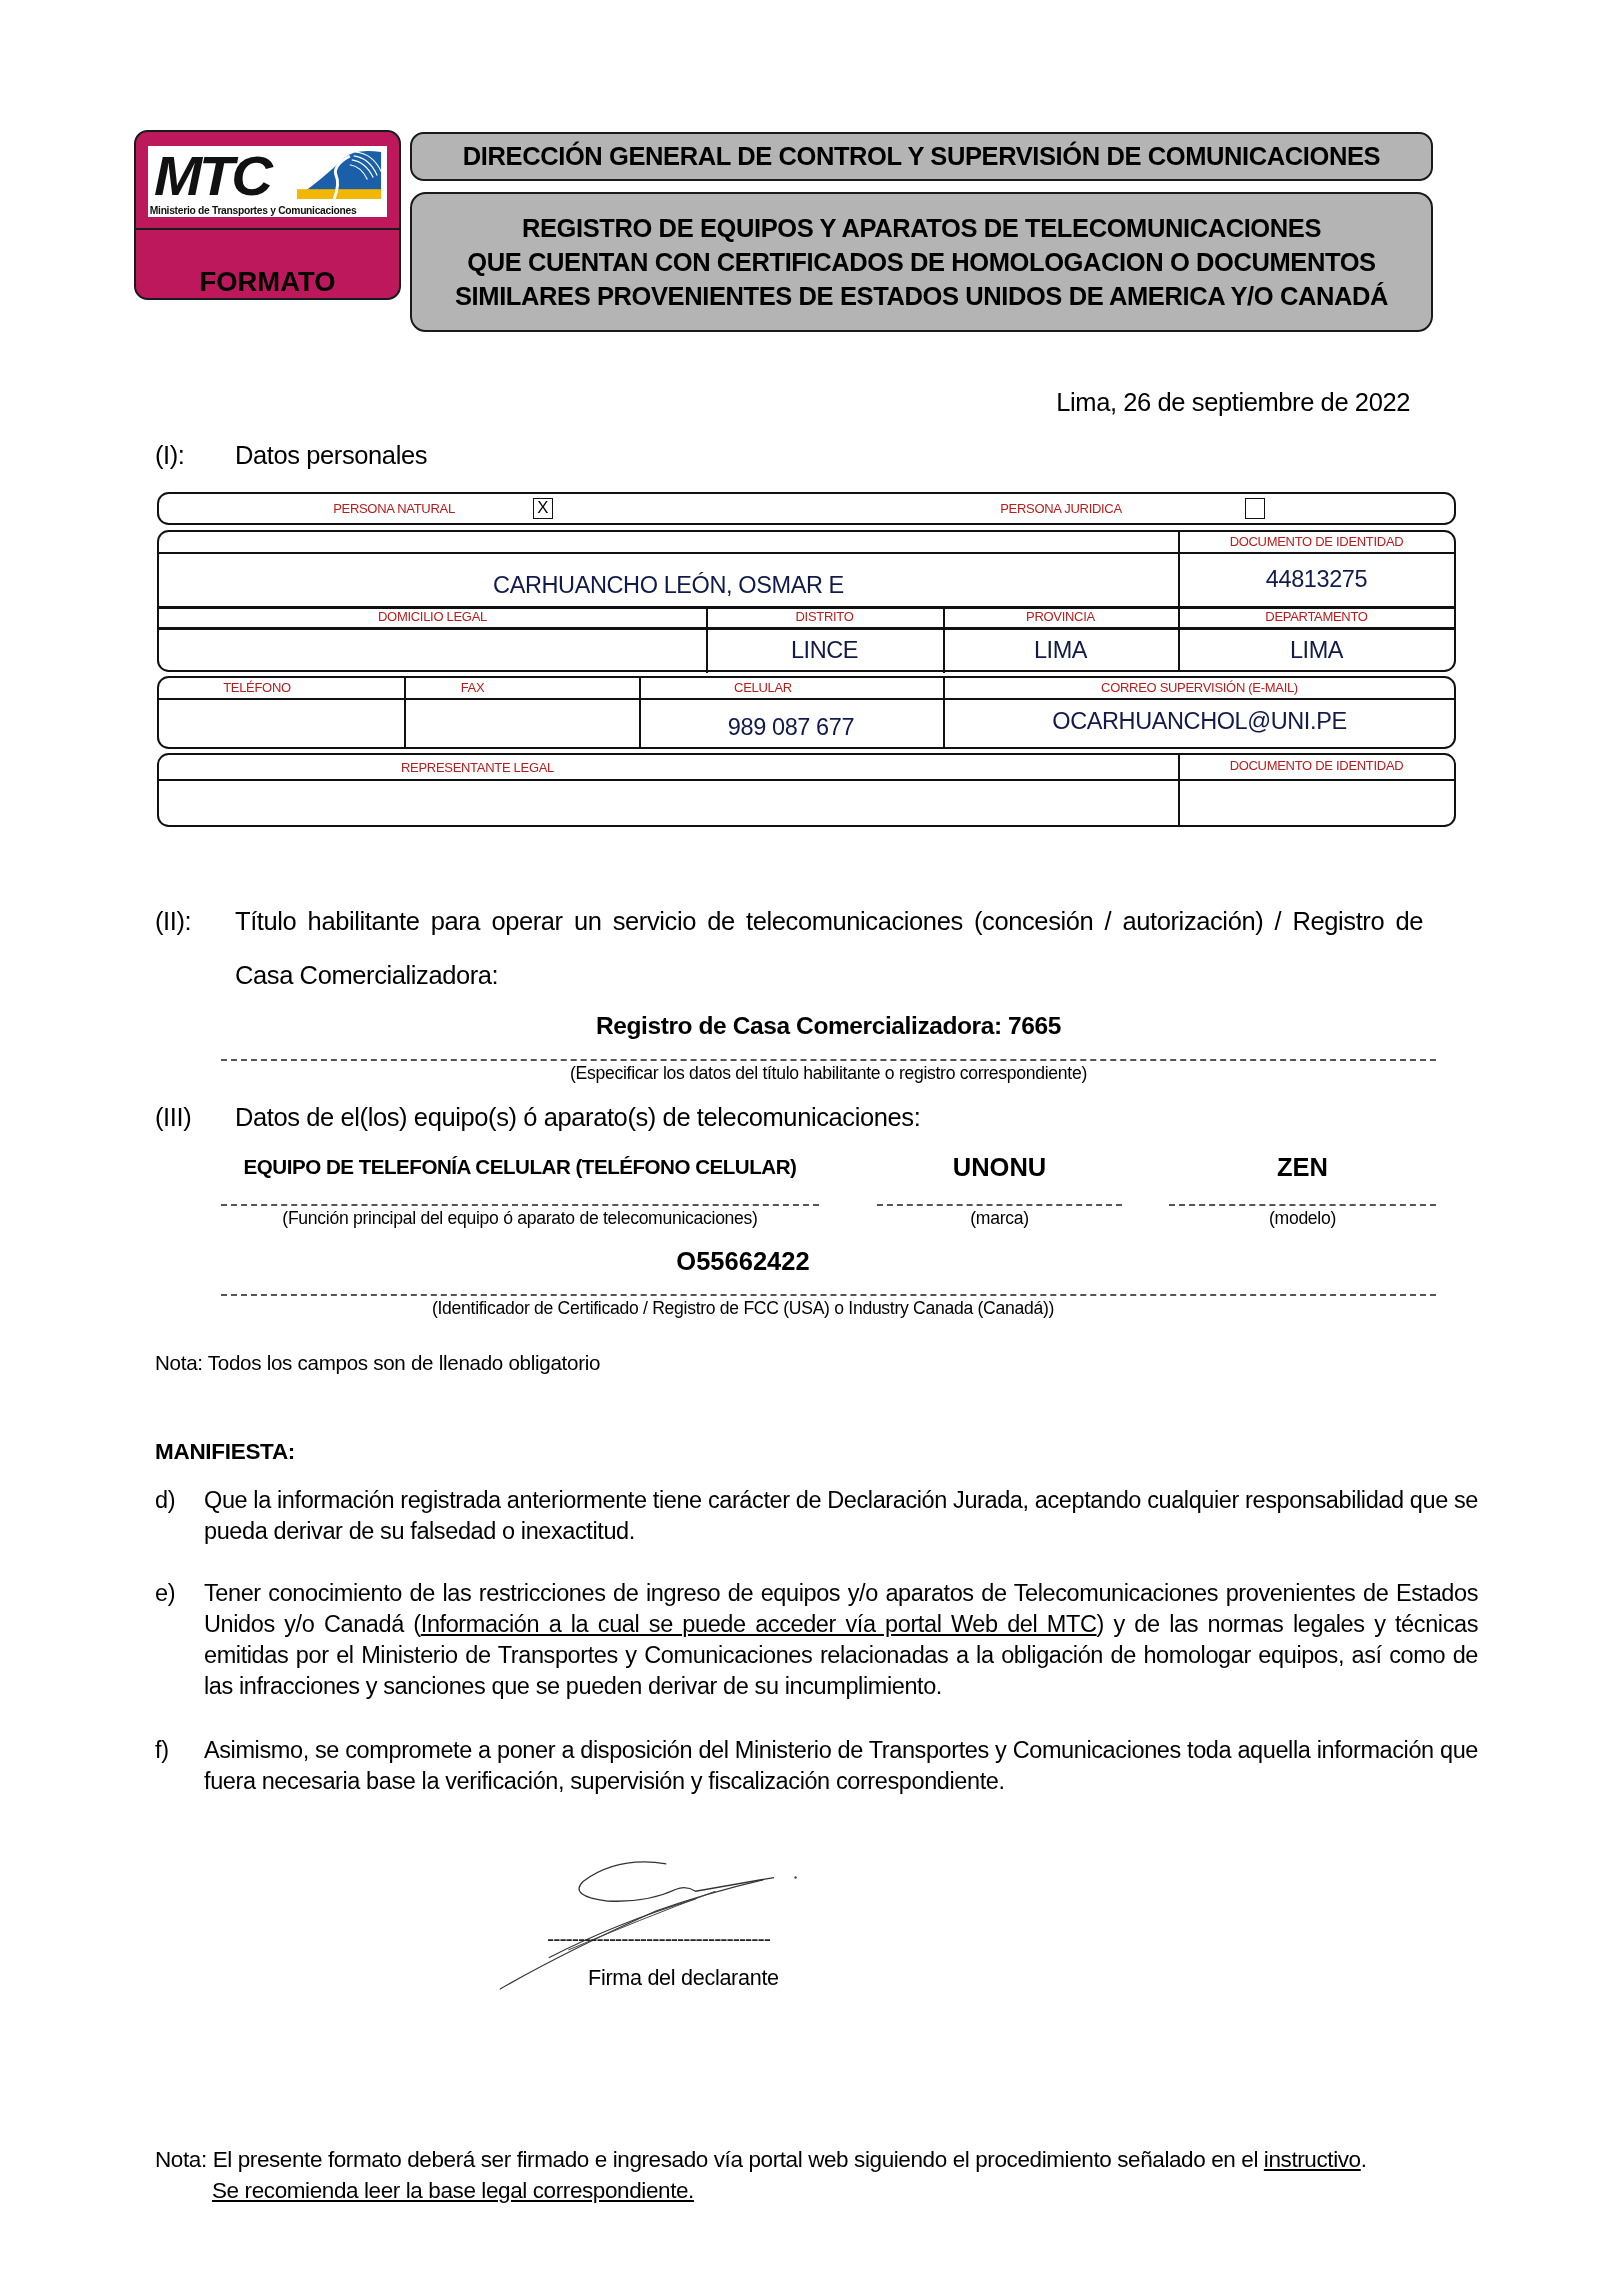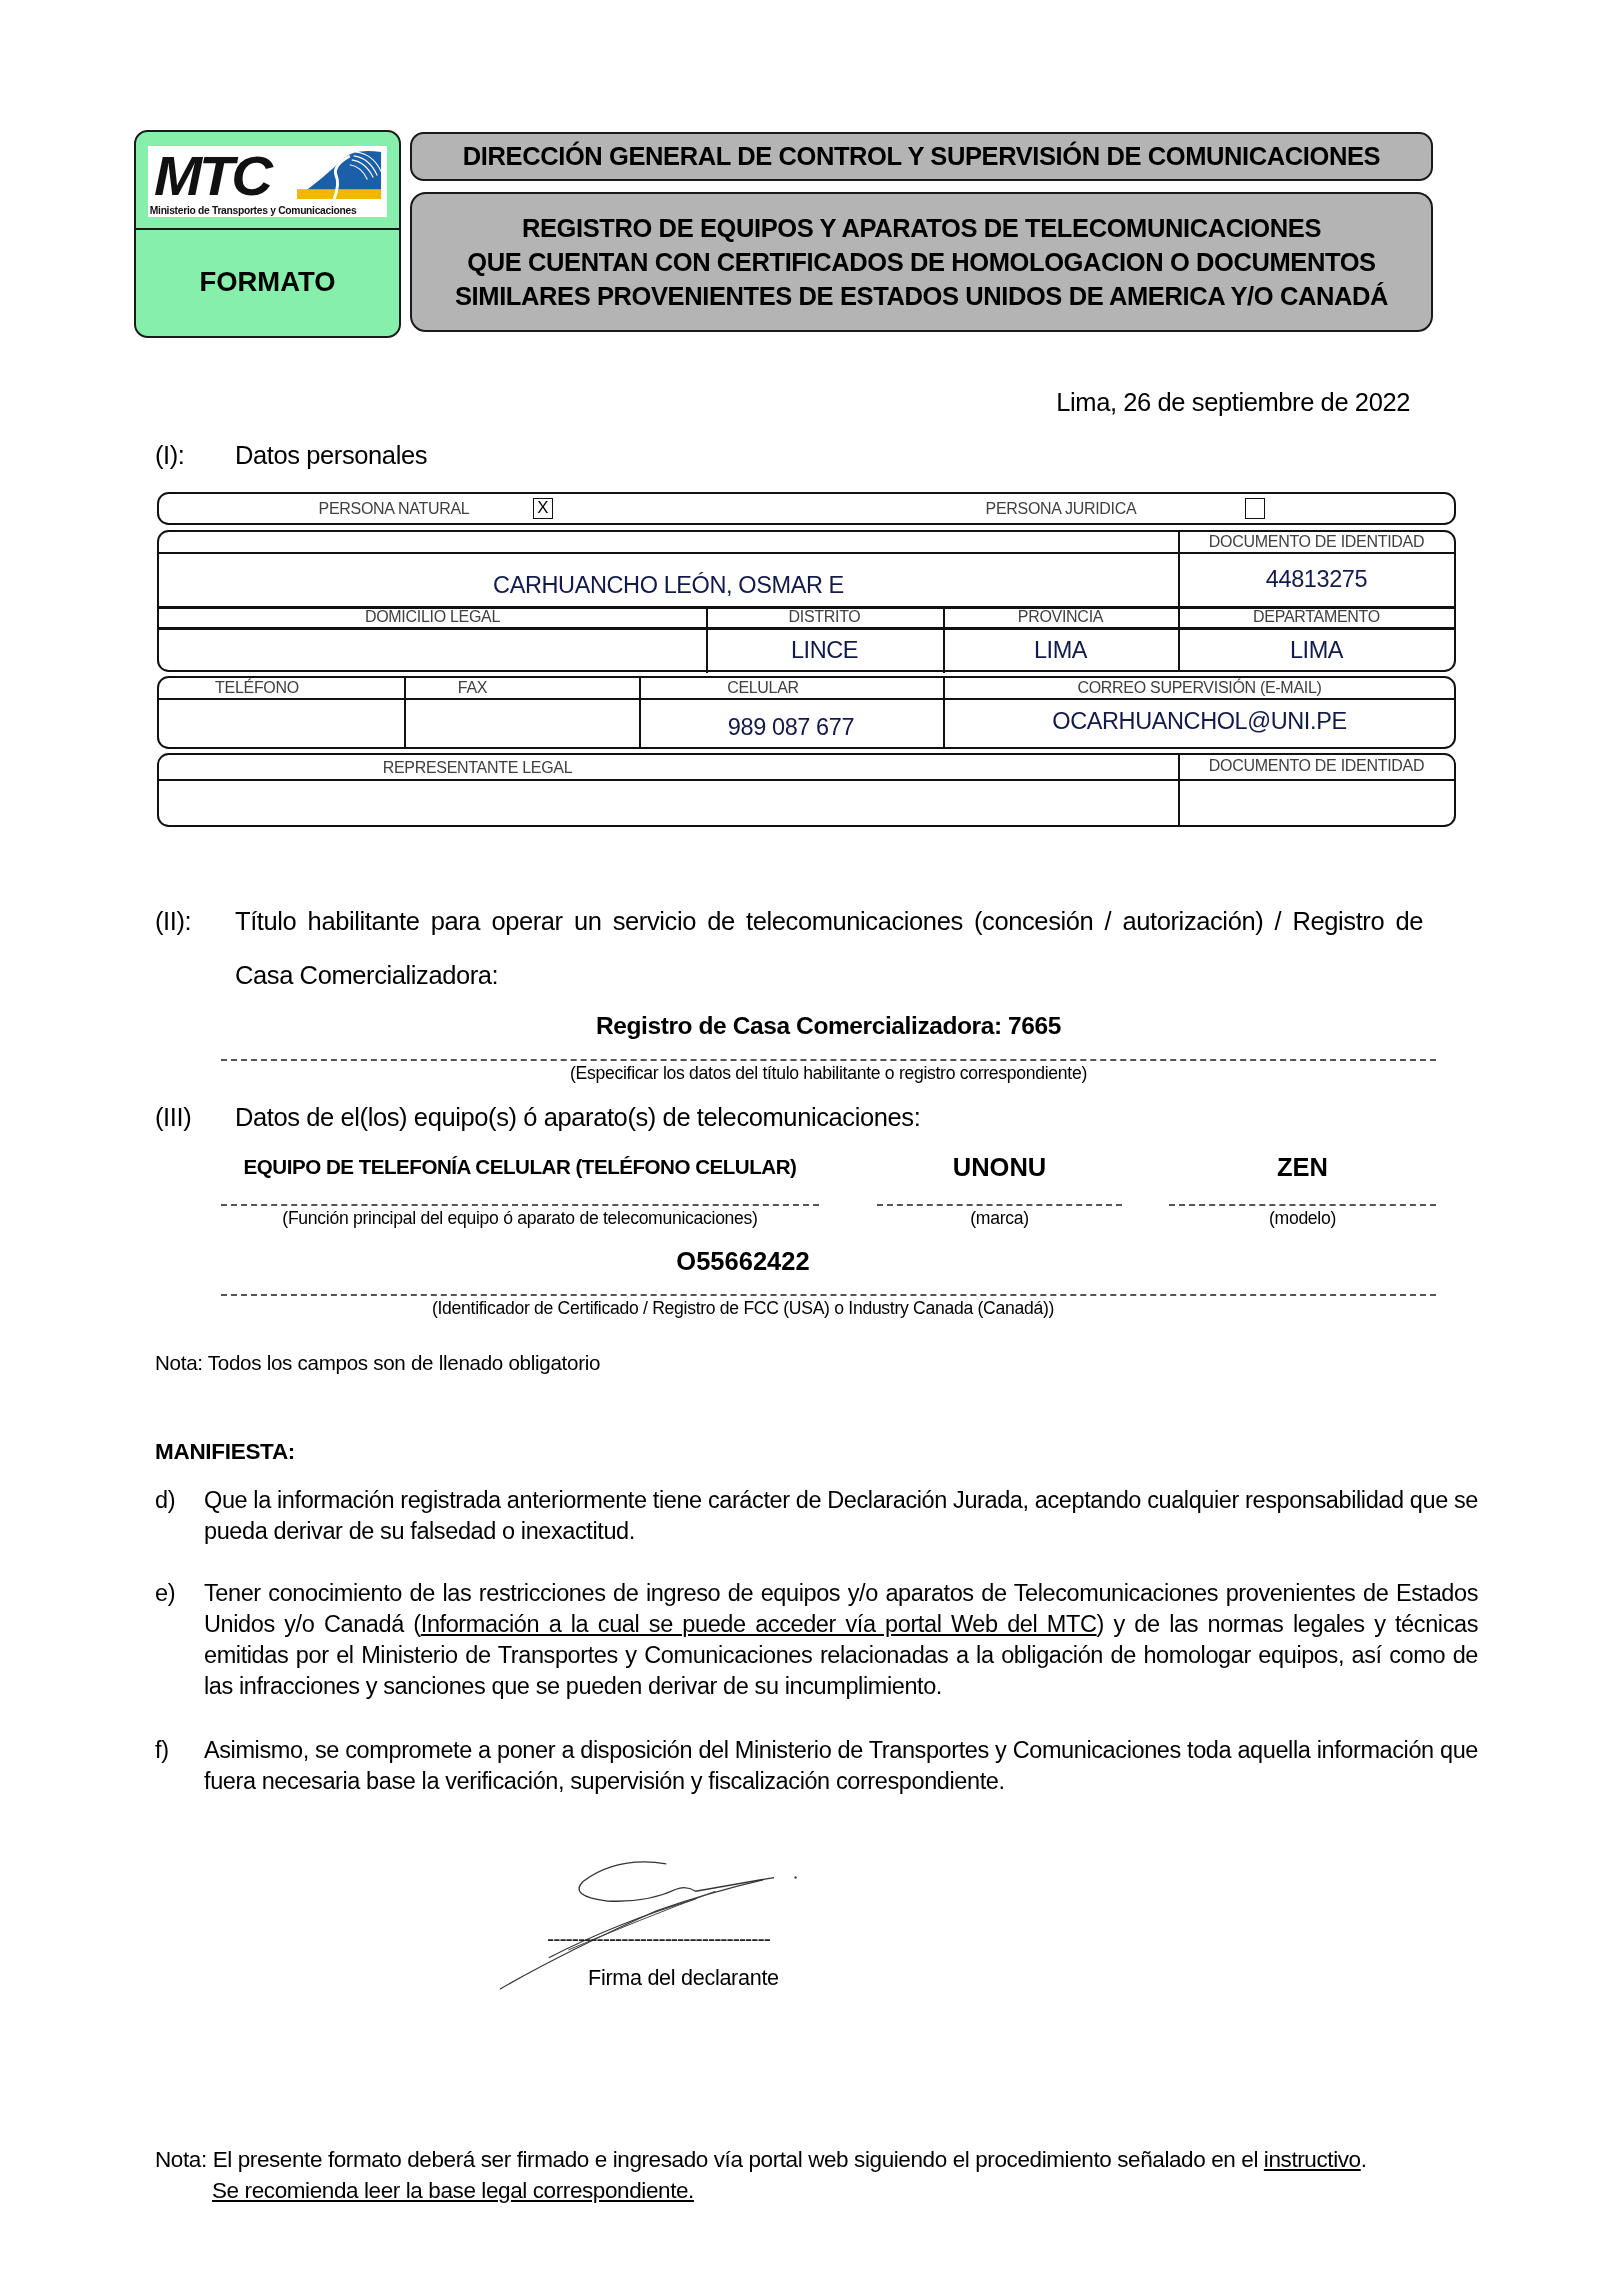--- a/index.html
+++ b/index.html
@@ -1,39 +1,39 @@
 <!DOCTYPE html>
 <html><head>
   <meta charset="utf-8">
   <style>
     * { box-sizing: border-box; margin: 0; padding: 0; }
     html, body { width: 1621px; height: 2293px; background: #ffffff; }
     body { position: relative; font-family: "Liberation Sans", sans-serif; color: #000; overflow: hidden; }
     .abs { position: absolute; }
 
     
-    .logo-box { left: 134px; top: 130px; width: 267px; height: 208px; background: #86efac; border: 2.5px solid #1a1a1a; border-radius: 13.7px; overflow: hidden; }
+    .logo-box { left: 134px; top: 130px; width: 267px; height: 170px; background: #be185d; border: 2.5px solid #1a1a1a; border-radius: 13.7px; overflow: hidden; }
     .logo-inner { position: absolute; left: 11.8px; top: 13.7px; width: 239px; height: 71px; background: #fff; }
     .logo-mtc { position: absolute; left: 5.9px; top: 0px; font-size: 55px; font-weight: bold; font-style: italic; letter-spacing: -2.9px; color: #111; line-height: 61px; transform: scaleX(1.05); transform-origin: left; }
     .logo-ministry { position: absolute; left: 2px; bottom: 1px; font-size: 10.3px; font-weight: bold; color: #111; white-space: nowrap; letter-spacing: -0.3px; }
     .logo-svg { position: absolute; left: 147px; top: 2px; }
     .logo-divider { position: absolute; left: 0; top: 96px; width: 100%; height: 2px; background: #1a1a1a; }
     .formato { position: absolute; left: 0; top: 98px; width: 100%; height: 104px; display: flex; align-items: center; justify-content: center; font-size: 27.4px; font-weight: bold; }
 
     .hdr-top { left: 410px; top: 132px; width: 1023px; height: 49px; background: #b4b4b4; border: 2.5px solid #1a1a1a; border-radius: 13.7px; display: flex; align-items: center; justify-content: center; font-size: 25.5px; font-weight: bold; letter-spacing: -0.4px; }
     .hdr-main { left: 410px; top: 192px; width: 1023px; height: 140px; background: #b4b4b4; border: 2.5px solid #1a1a1a; border-radius: 15.7px; display: flex; flex-direction: column; align-items: center; justify-content: center; font-size: 25.5px; font-weight: bold; line-height: 34px; letter-spacing: -0.4px; text-align: center; }
 
     .date { right: 211px; top: 388px; font-size: 25.5px; letter-spacing: -0.4px; }
     .sec-num { font-size: 25.5px; letter-spacing: -0.4px; }
     .sec-title { font-size: 25.5px; letter-spacing: -0.4px; }
 
     
     .frame { position: absolute; border: 2.5px solid #111; border-radius: 11.8px; }
     .cell { position: absolute; display: flex; align-items: center; justify-content: center; overflow: hidden; white-space: nowrap; }
-    .lbl { font-size: 16px; color: #404040; letter-spacing: -0.3px; }
+    .lbl { font-size: 13px; color: #b91c1c; letter-spacing: -0.3px; }
     .val { font-size: 23.5px; color: #111a4a; letter-spacing: -0.4px; }
     .vline { position: absolute; width: 1.5px; background: #111; }
     .hline { position: absolute; height: 2.5px; background: #111; }
     .chk { position: absolute; width: 19.6px; height: 21.6px; border: 1.8px solid #111; font-size: 16.7px; display: flex; align-items: center; justify-content: center; line-height: 1; }
 
     .body-text { font-size: 24.5px; letter-spacing: -0.4px; line-height: 31px; }
     .dotted { position: absolute; border-top: 2px dashed #555; height: 0; }
     .caption { font-size: 17.6px; letter-spacing: -0.3px; text-align: center; }
     .bold-val { font-weight: bold; }
     .manif { font-size: 23.5px; letter-spacing: -0.4px; line-height: 31px; text-align: justify; }

